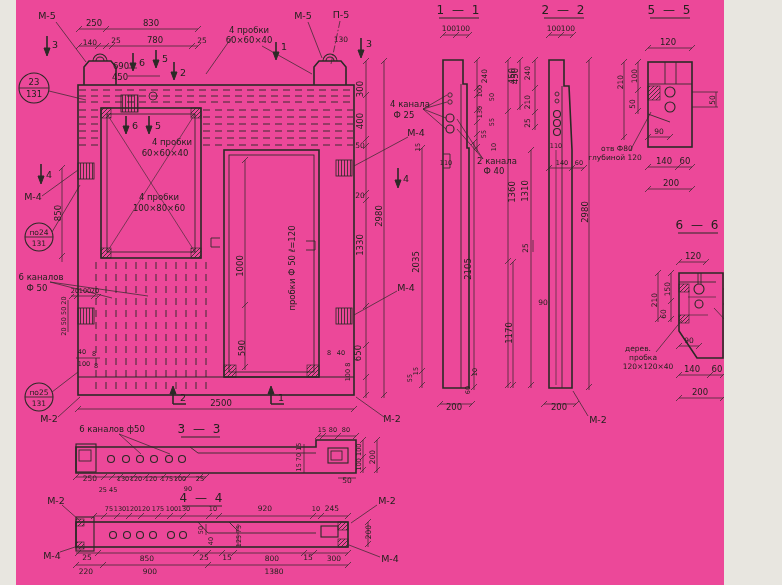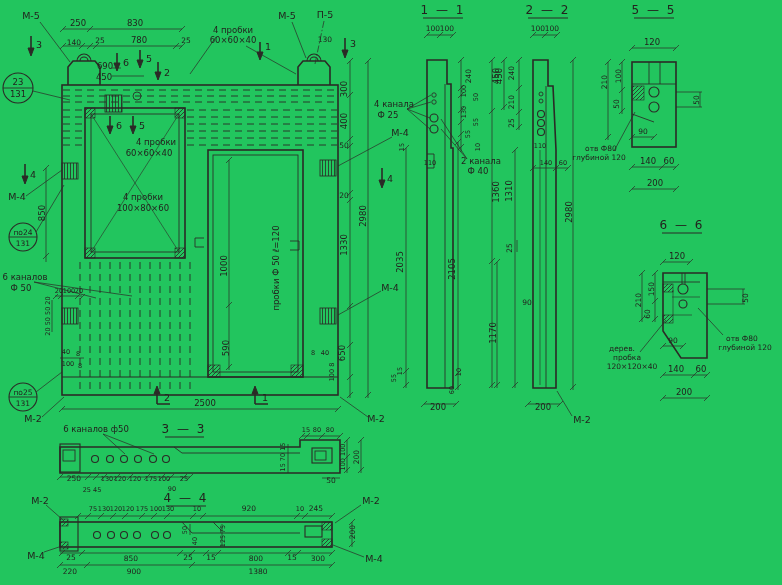--- a/index.html
+++ b/index.html
@@ -1,17 +1,17 @@
 <!DOCTYPE html>
 <html><head>
 <meta charset="utf-8">
 <style>
   html,body{margin:0;padding:0;background:#e8e6e0;}
-  .sheet{position:relative;width:782px;height:585px;background:#22c55e;overflow:hidden;
-         font-family:"DejaVu Sans",sans-serif;}
+  .sheet{position:relative;width:708px;height:585px;background:#ec4899;overflow:hidden;
+         font-family:"DejaVu Sans",sans-serif;margin-left:16px;}
   svg{position:absolute;left:0;top:0;}
   svg text{font-family:"DejaVu Sans",sans-serif;fill:#23221e;text-anchor:middle;}
   .s6{font-size:6.5px;} .s7{font-size:7.5px;} .s8{font-size:8.5px;}
   .s9{font-size:9.5px;} .s11{font-size:12px;letter-spacing:2px;}
   .ln{stroke:#2b2a26;fill:none;}
   .w06{stroke-width:.6;} .w08{stroke-width:.85;} .w1{stroke-width:1.1;} .w16{stroke-width:1.6;}
   .dsh{stroke-dasharray:7 5;stroke-width:.9;}
   .dd{stroke-dasharray:7 2 1.5 2;stroke-width:.7;}
   .thin{stroke-width:.7;}
 </style>

